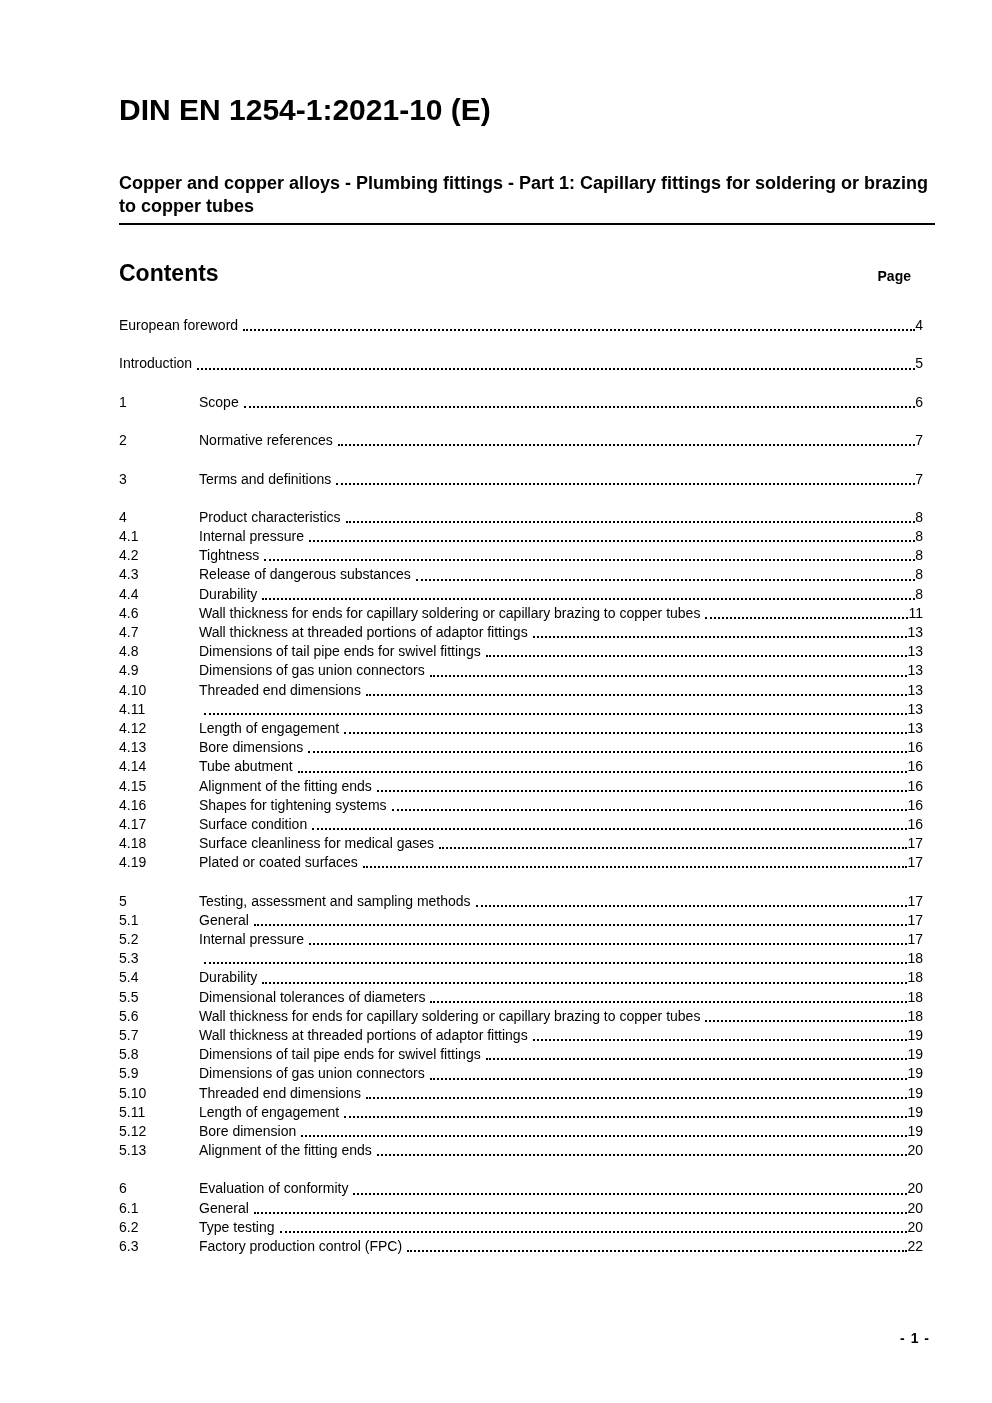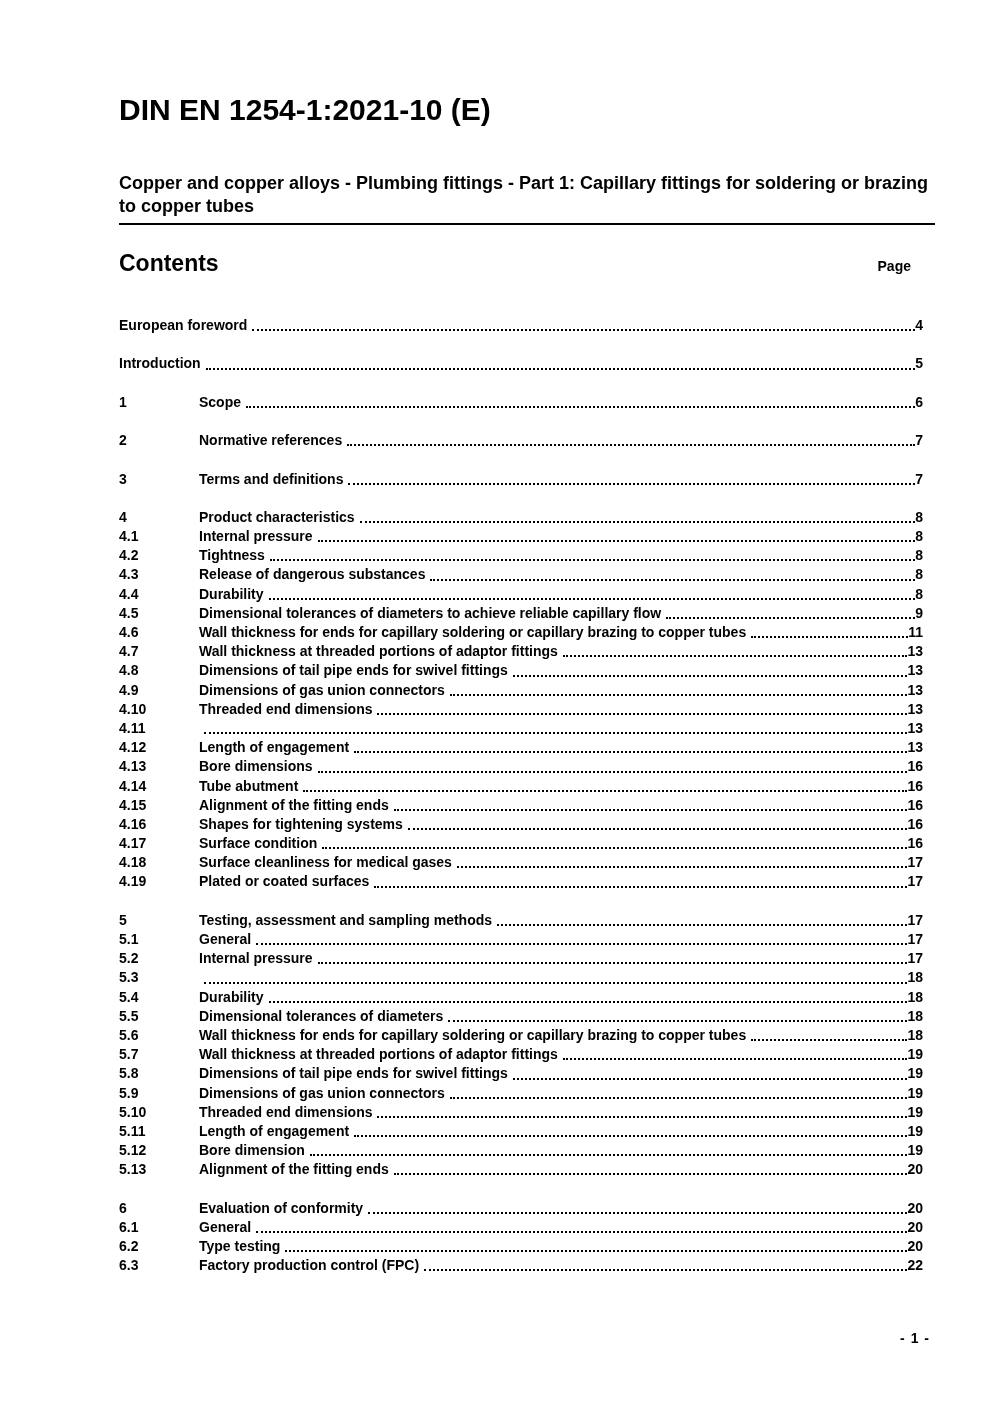--- a/index.html
+++ b/index.html
@@ -37,21 +37,21 @@
     left: 0;
     width: 816px;
     font-size: 18px;
     font-weight: bold;
     line-height: 23px;
     padding-bottom: 5px;
     border-bottom: 2px solid #000;
   }
   .contents-row {
     position: absolute;
-    top: 250px;
+    top: 260px;
     left: 0;
     width: 816px;
     display: flex;
     align-items: baseline;
     justify-content: space-between;
     padding-right: 0;
     box-sizing: border-box;
   }
   .contents-heading {
     font-size: 23px;
@@ -76,21 +76,20 @@
   }
   .toc-group:last-child {
     margin-bottom: 0;
   }
   .toc-row {
     display: flex;
     align-items: baseline;
     height: 19.2px;
     line-height: 19.2px;
     overflow: hidden;
-    font-weight: bold;
   }
   .toc-num {
     flex: 0 0 80px;
     white-space: nowrap;
   }
   .toc-num.empty {
     flex: 0 0 0;
     width: 0;
   }
   .toc-title {
@@ -199,26 +198,20 @@
     <span class="toc-dots"></span>
     <span class="toc-page">8</span>
   </div>
           <div class="toc-row">
     <span class="toc-num">4.4</span>
     <span class="toc-title">Durability</span>
     <span class="toc-dots"></span>
     <span class="toc-page">8</span>
   </div>
           <div class="toc-row">
-    <span class="toc-num">4.5</span>
-    <span class="toc-title">Dimensional tolerances of diameters to achieve reliable capillary flow</span>
-    <span class="toc-dots"></span>
-    <span class="toc-page">9</span>
-  </div>
-          <div class="toc-row">
     <span class="toc-num">4.6</span>
     <span class="toc-title">Wall thickness for ends for capillary soldering or capillary brazing to copper tubes</span>
     <span class="toc-dots"></span>
     <span class="toc-page">11</span>
   </div>
           <div class="toc-row">
     <span class="toc-num">4.7</span>
     <span class="toc-title">Wall thickness at threaded portions of adaptor fittings</span>
     <span class="toc-dots"></span>
     <span class="toc-page">13</span>

